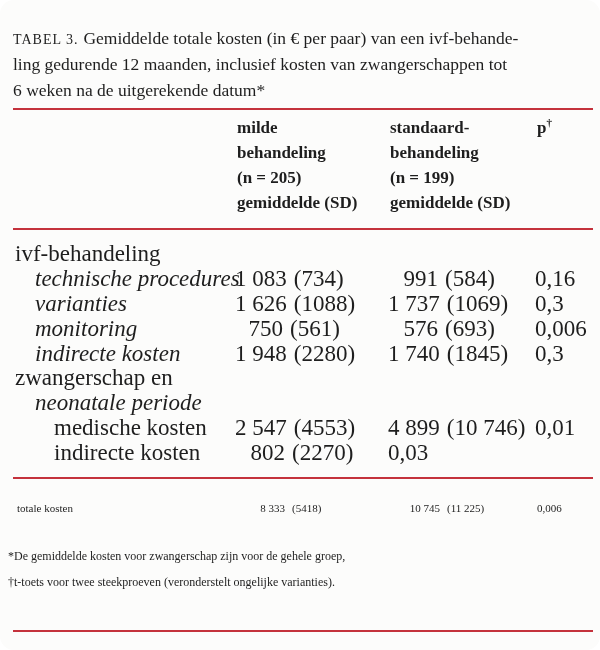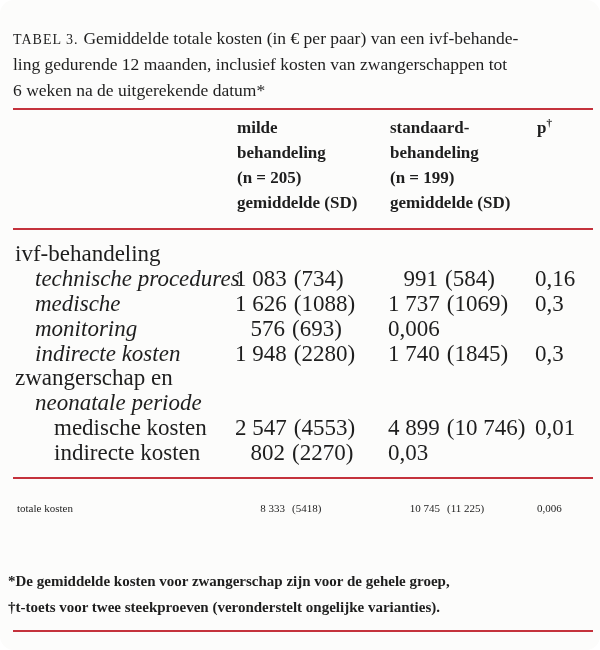--- a/index.html
+++ b/index.html
@@ -31,21 +31,21 @@
   .label.i1{padding-left:24px;font-style:italic;}
   .label.i2{padding-left:43px;}
   .val{display:flex;white-space:nowrap;}
   .val .mean{flex:0 0 48px;text-align:right;}
   .val.c3 .mean{flex-basis:50px;}
   .val .sd{margin-left:7px;}
   .pval{white-space:nowrap;}
 
   .total-row{position:absolute;left:13px;top:496px;width:584px;font-size:11px;line-height:25px;}
 
-  .footnotes{position:absolute;left:8px;top:569px;width:586px;font-size:15px;line-height:25.8px;font-weight:bold;}
+  .footnotes{position:absolute;left:8px;top:544px;width:586px;font-size:12px;line-height:25.8px;}
   .footnotes .fline2{padding-left:13px;}
 </style>
 </head>
 <body>
 
 <div class="page">
 
   <div class="title">
     <div><span class="sc">TABEL 3.</span><span>Gemiddelde totale kosten (in € per paar) van een ivf-behande-</span></div>
     <div>ling gedurende 12 maanden, inclusief kosten van zwangerschappen tot</div>
@@ -95,34 +95,38 @@
           <span class="sd">(734)</span>
         </div>
       <div class="val c3">
           <span class="mean">991</span>
           <span class="sd">(584)</span>
         </div>
       <div class="pval">0,16</div>
     </div>
 
     <div class="row grid">
-      <div class="label i1">medische</div>
+      <div class="label i1">varianties</div>
       <div class="val c2">
           <span class="mean">1 626</span>
           <span class="sd">(1088)</span>
         </div>
       <div class="val c3">
           <span class="mean">1 737</span>
           <span class="sd">(1069)</span>
         </div>
       <div class="pval">0,3</div>
     </div>
 
     <div class="row grid">
       <div class="label i1">monitoring</div>
+      <div class="val c2">
+          <span class="mean">750</span>
+          <span class="sd">(561)</span>
+        </div>
       <div class="val c3">
           <span class="mean">576</span>
           <span class="sd">(693)</span>
         </div>
       <div class="pval">0,006</div>
     </div>
 
     <div class="row grid">
       <div class="label i1">indirecte kosten</div>
       <div class="val c2">

